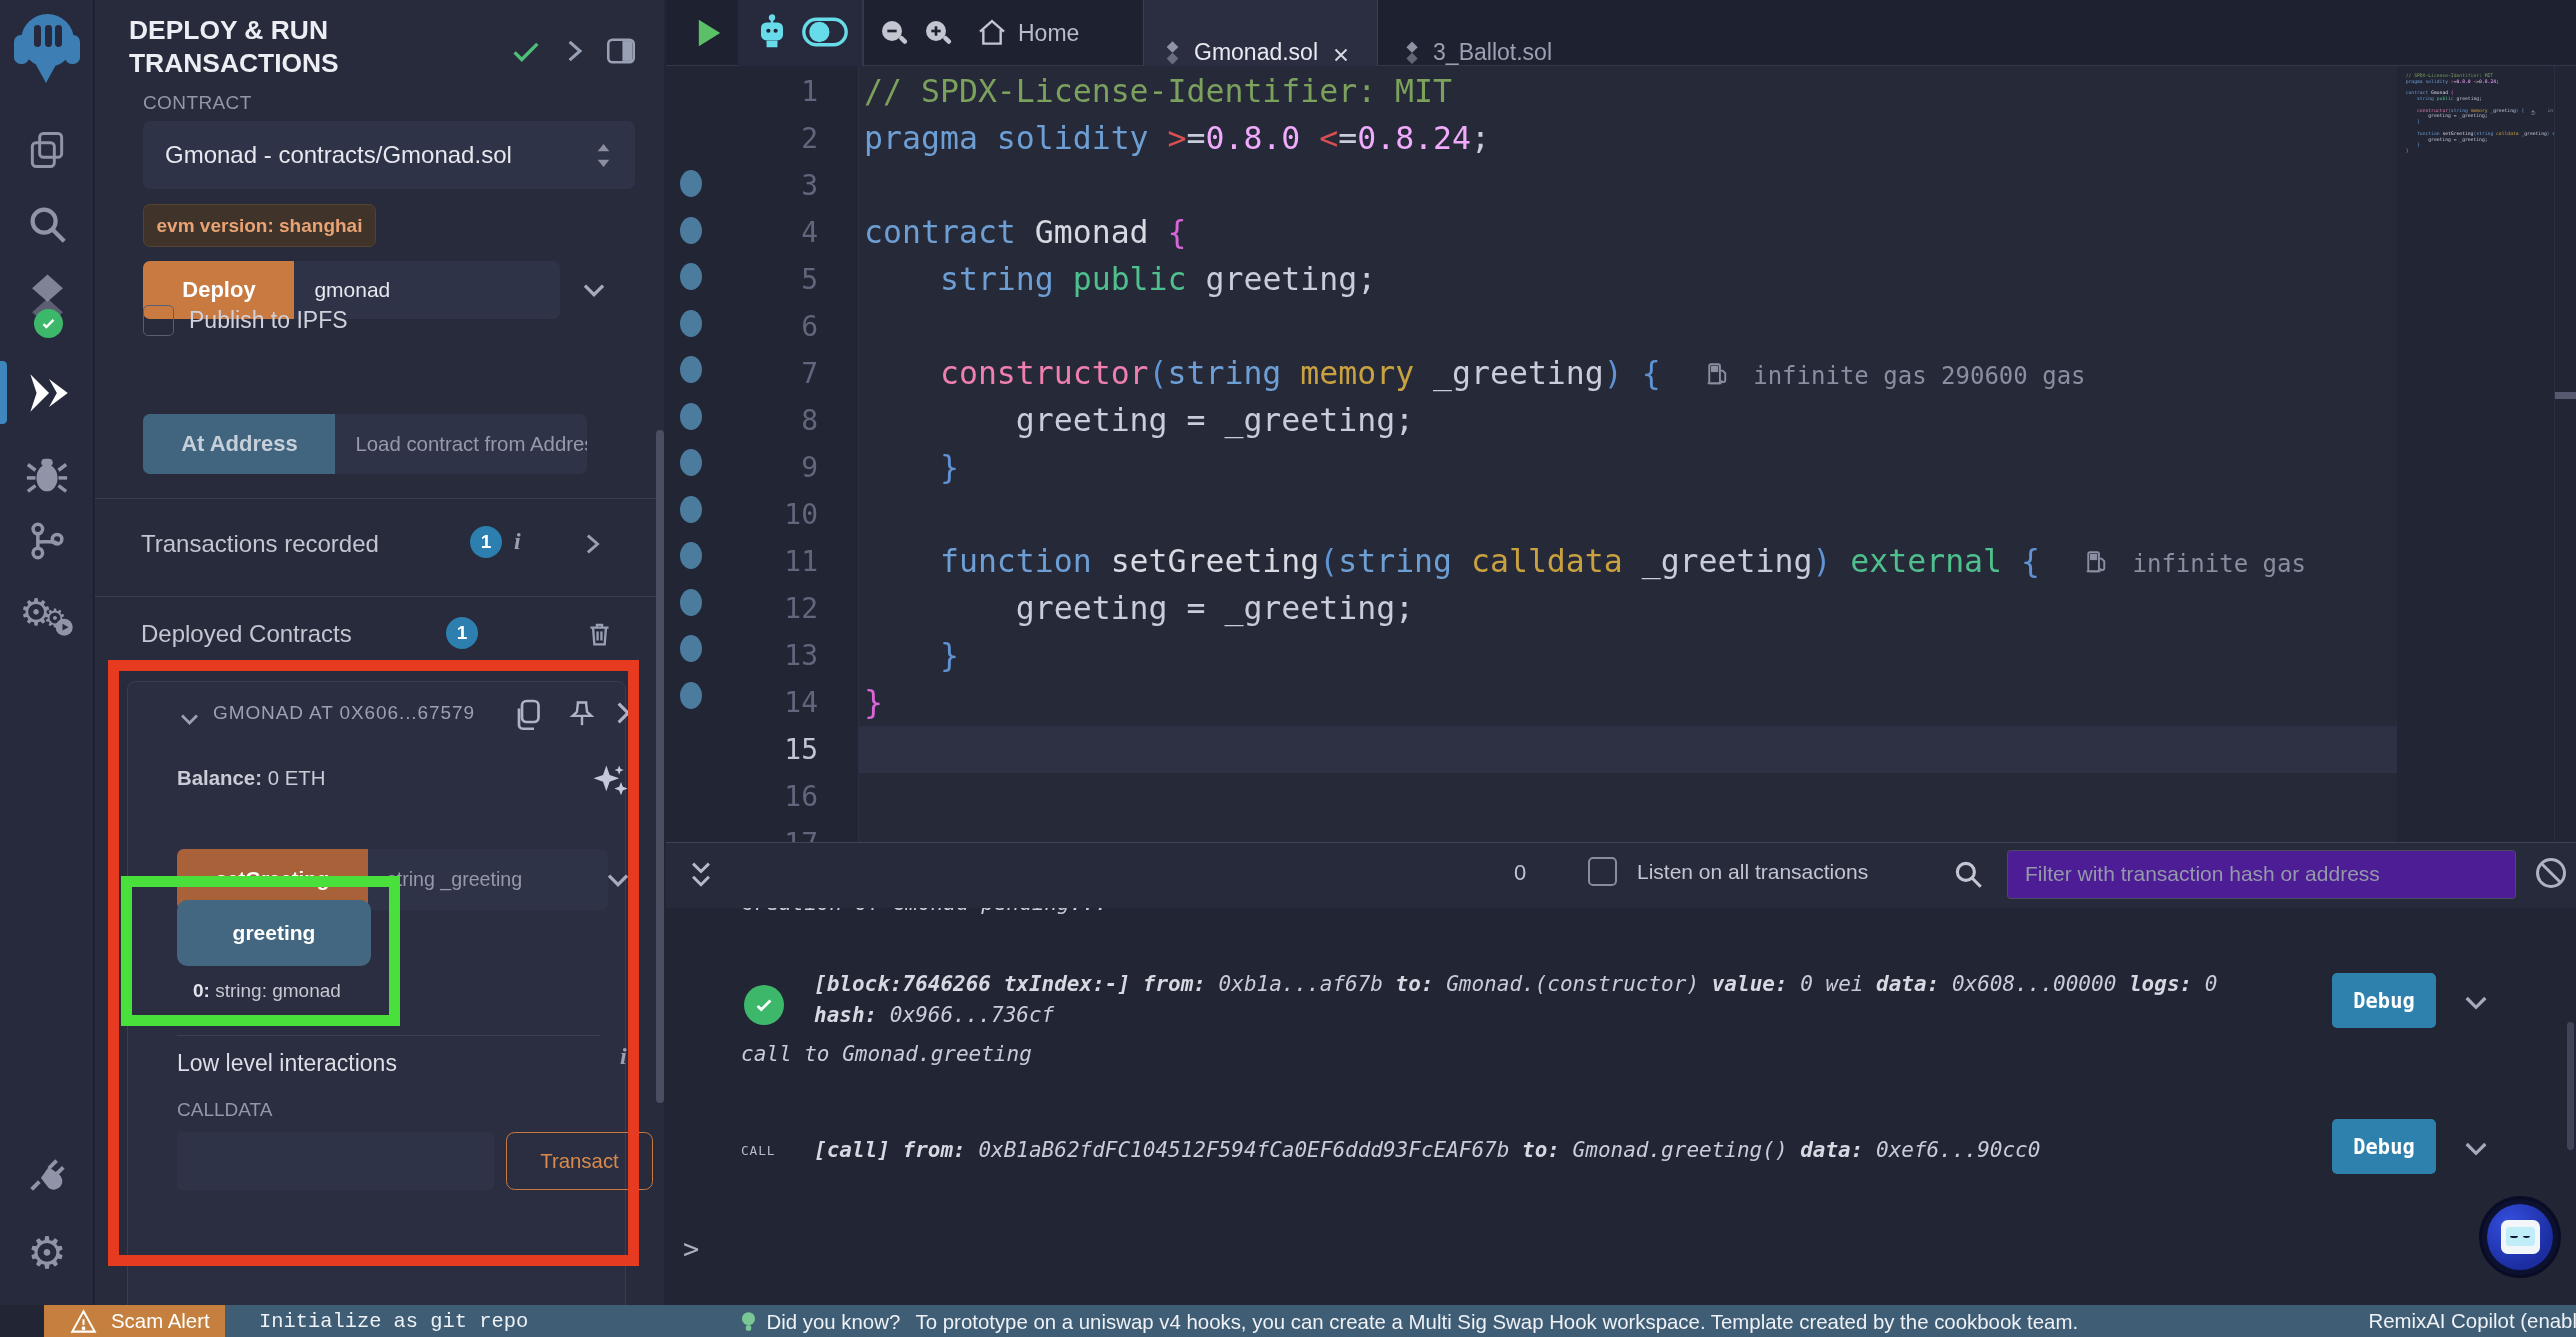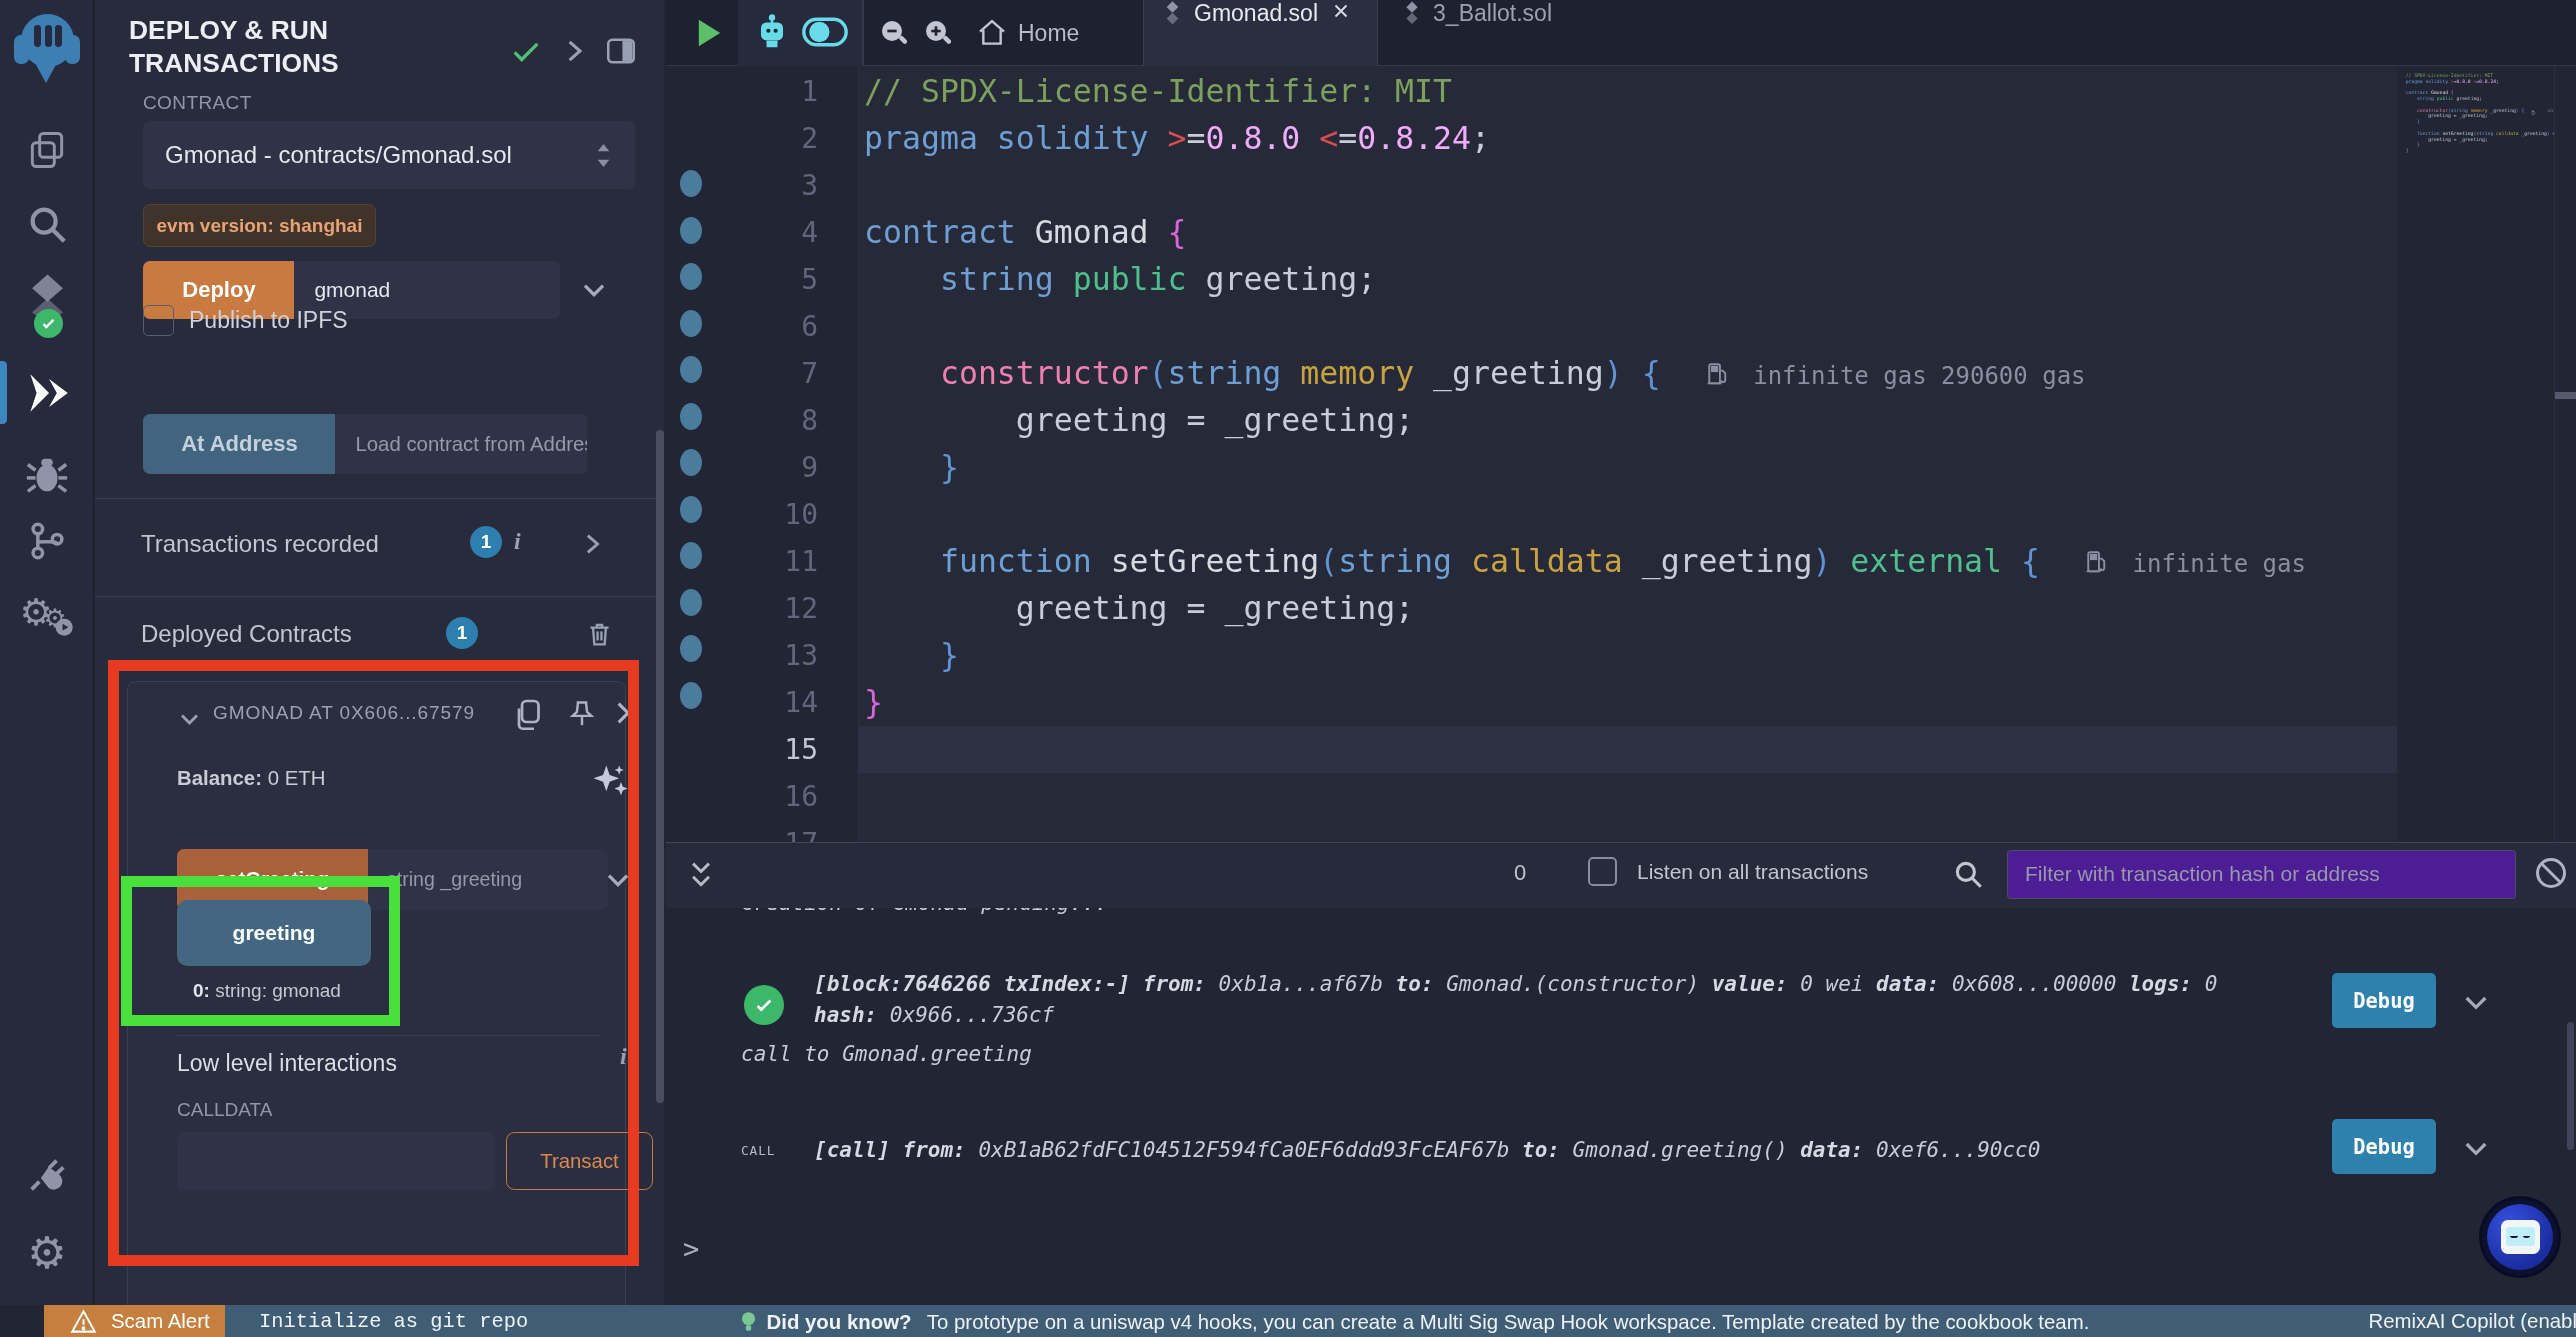--- a/index.html
+++ b/index.html
@@ -72,21 +72,21 @@
 
   
   #red-box { left:108px; top:660px; width:531px; height:606px; border:11px solid #e63b20; z-index:40; pointer-events:none; }
   #green-box { left:121px; top:876px; width:279px; height:150px; border:11px solid #4ae03b; z-index:41; pointer-events:none; }
 
   
   #main { left:666px; top:0; width:1910px; height:1305px; }
   #tabbar { left:0; top:0; width:1910px; height:66px; background:#1e212f; border-bottom:0.9px solid #33374a; }
   .tab-sep { position:absolute; top:0; width:1.7px; height:66px; background:#33374a; }
   #icons-seg { left:72px; top:0; width:124px; height:66px; background:#262a3c; }
-  .tab { position:absolute; top:0; height:66px; display:flex; align-items:flex-start; padding:0 19px; }
+  .tab { position:absolute; top:0; height:66px; display:flex; align-items:flex-end; padding:0 19px; }
   #tab-active { left:477px; width:235px; background:#2a2e40; border-left:0.9px solid #3a3e52; border-right:0.9px solid #3a3e52; }
   #tab-active .tlabel { color:#e8eaf0; }
   #tab-2 { left:718px; width:199px; }
   .tlabel { font-size:23px; color:#9ca0b2; margin:0 12px; }
   #home-label { position:absolute; left:352px; top:20.4px; font-size:23px; color:#b9bcc8; }
 
   
   #editor { left:0; top:66px; width:1910px; height:776px; background:#222534; overflow:hidden; }
   #code-strip { position:absolute; left:192px; top:0; width:1539px; height:776px; background:#262938; border-left:0.9px solid #2d3042; }
   #gutter-nums { position:absolute; left:77px; top:1.7px; width:75px; text-align:right; }
@@ -129,21 +129,21 @@
   .call-tag { position:absolute; font-family:"DejaVu Sans Mono",monospace; font-size:12.8px; letter-spacing:0.9px; color:#b9bcc8; }
   #term-scroll-thumb { position:absolute; left:1901px; top:179px; width:6.8px; height:128px; background:#40445a; border-radius:3.4px; }
 
   
   #statusbar { left:0; top:1305px; width:2576px; height:32px; background:#3f5d75; color:#eef1f5; z-index:50;margin-left:44px; }
   #scam-seg { position:absolute; left:0; top:0; width:181px; height:32px; background:#c5803f;
     display:flex; align-items:center; }
   #scam-label { font-size:20.4px; color:#fff; margin-left:12px; }
   #git-label { position:absolute; left:215px; top:5.1px; font-size:20.4px;font-family:Liberation Mono, monospace; }
   #tip-wrap { position:absolute; left:695px; top:5.1px; font-size:20.4px; }
-  #tip-bold { font-weight:bold; margin-right:15.3px;text-align:center; }
+  #tip-bold { font-weight:normal; margin-right:15.3px;text-align:center; }
   #copilot-label { position:absolute; right:13.6px; top:5.1px; font-size:20.4px; }
 
   
   #ai-fab { left:2479px; top:1196px; width:82px; height:82px; border-radius:50%; background:#0d1130;
     border:3.4px solid #090c24; z-index:60; display:flex; align-items:center; justify-content:center; }
   #ai-fab .inner { width:66px; height:66px; border-radius:50%; background:radial-gradient(circle at 35% 30%, #3550e0, #1b2da0 70%);
     display:flex; align-items:center; justify-content:center; }
   .bot-head { width:39px; height:34px; background:#f2f6f8; border-radius:6.8px; position:relative; }
   .bot-screen { position:absolute; left:5.1px; top:6.8px; width:29px; height:19px; background:#bfeef8; border-radius:3.4px; }
   .bot-eye { position:absolute; top:13.6px; width:7.7px; height:4.3px; border-bottom:2.6px solid #12163a; border-radius:50%; }

